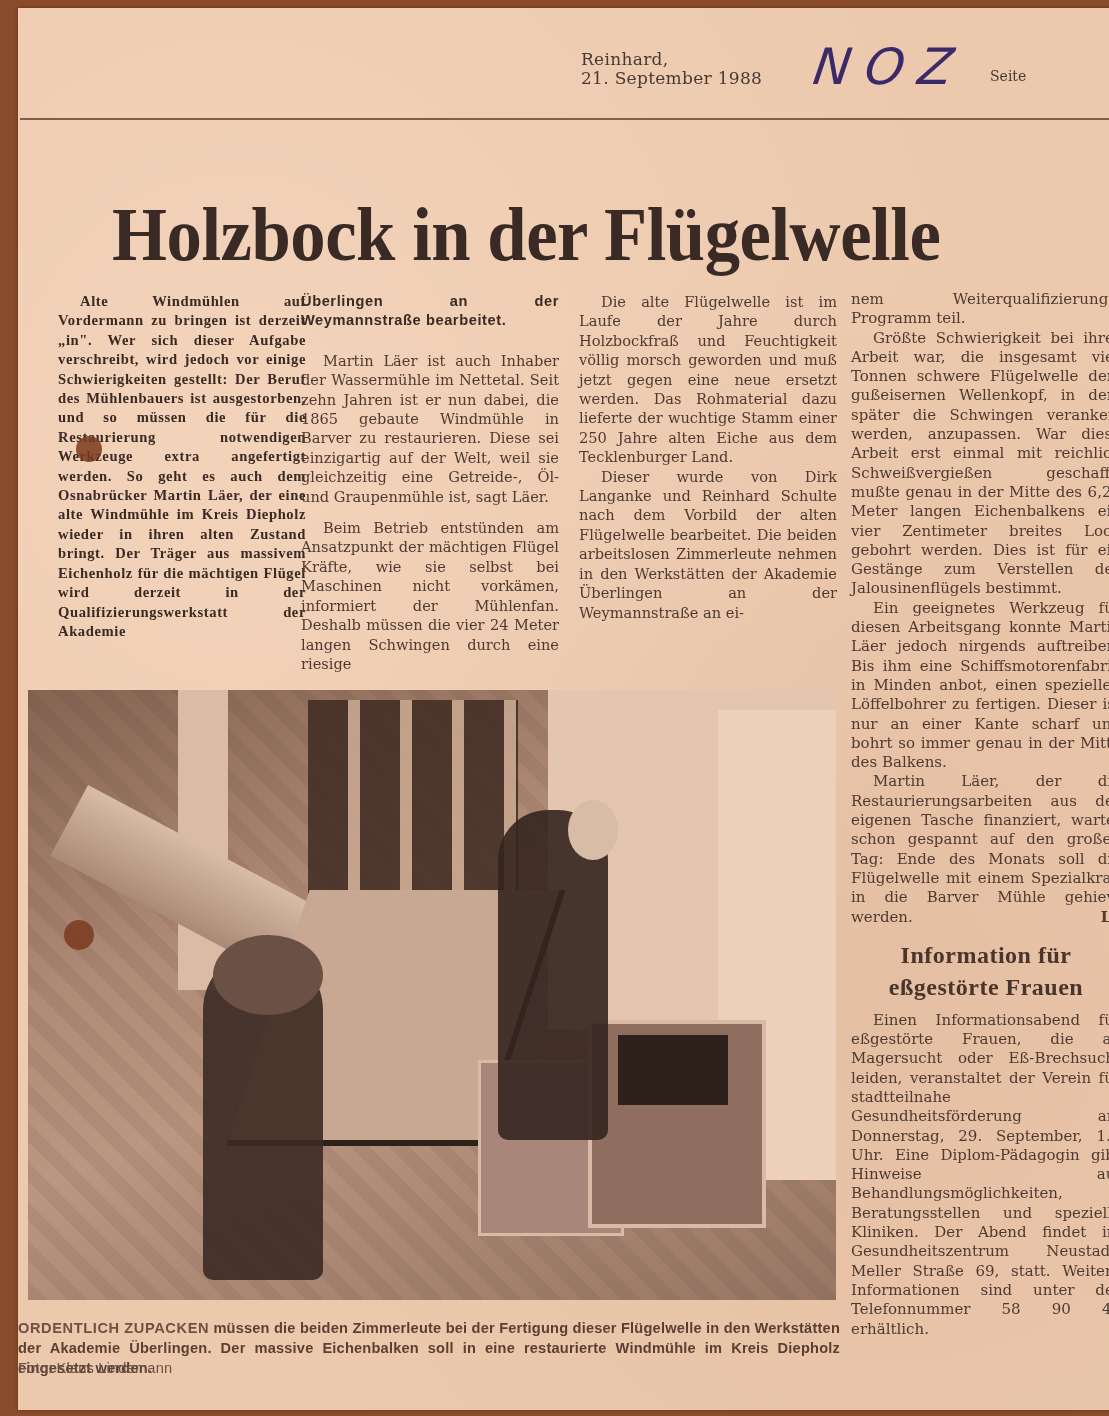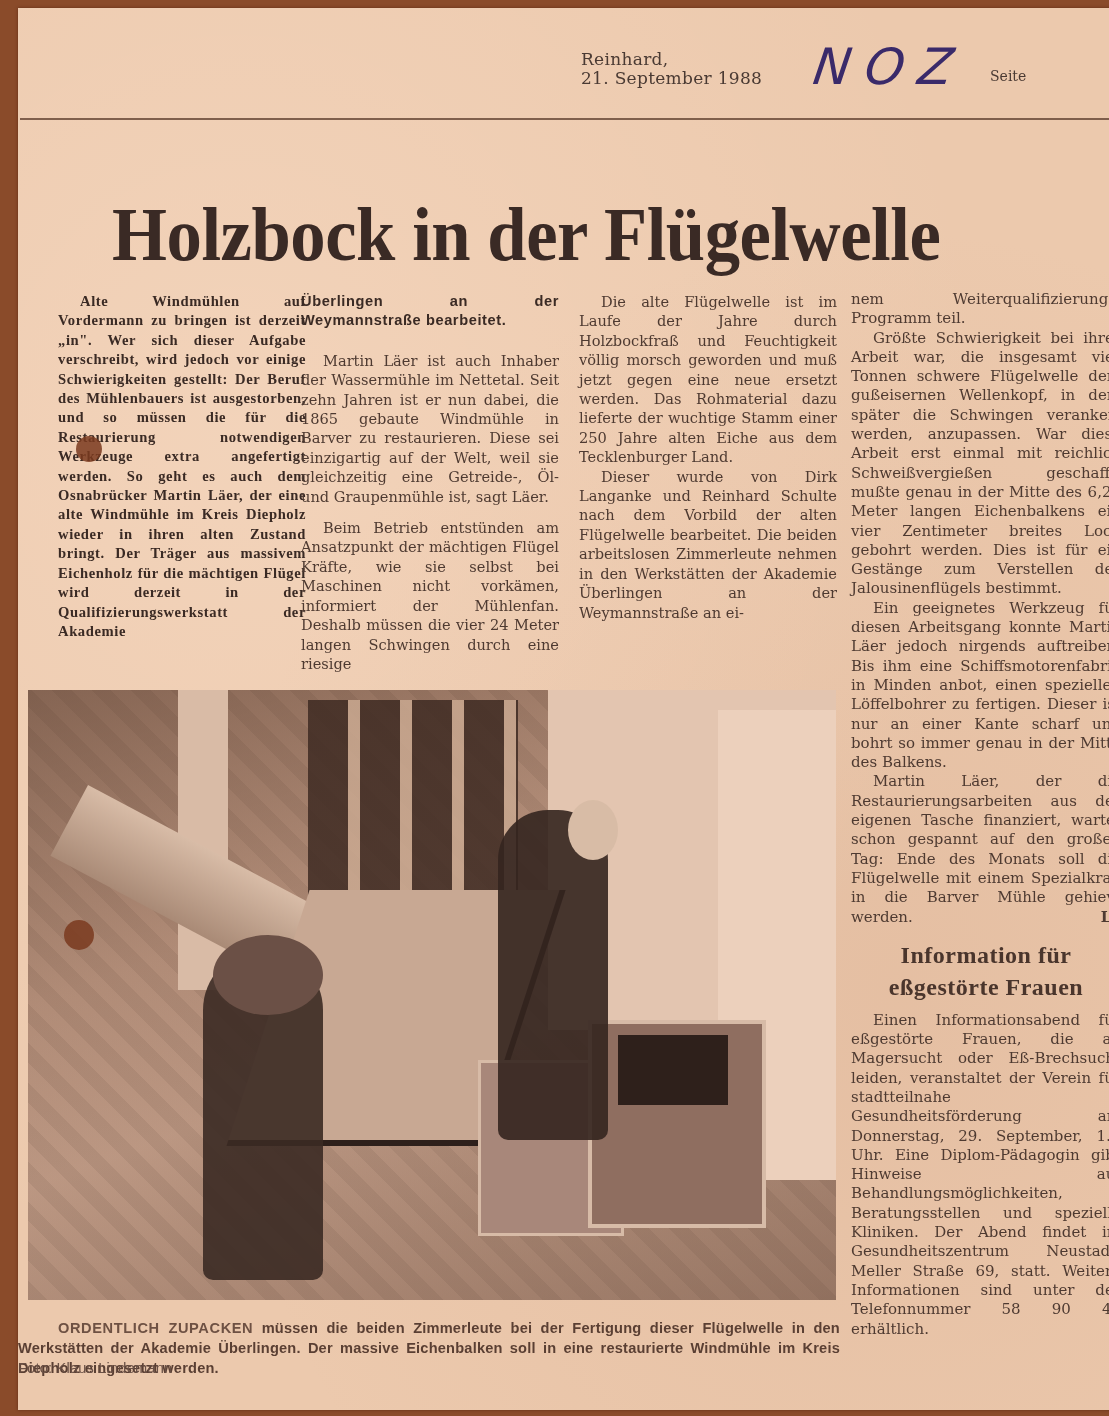--- a/index.html
+++ b/index.html
@@ -71,21 +71,21 @@
     .ph-head2 { left: 540px; top: 110px; width: 50px; height: 60px; background: #d8bca6; border-radius: 50%; }
     .ph-table { left: 240px; top: 200px; width: 250px; height: 250px; background: #c8a893; transform: skewX(-18deg); border: 6px solid #2e201b; border-top: none; border-left: none; }
     .ph-box { left: 450px; top: 370px; width: 140px; height: 170px; background: #a8877a; border: 3px solid #d7bba7; }
     .ph-box2 { left: 560px; top: 330px; width: 170px; height: 200px; background: #8f6e60; border: 4px solid #d7bba7; }
     .ph-box2-hole { left: 590px; top: 345px; width: 110px; height: 70px; background: #2e201b; }
     .caption {
       position: absolute; left: 0px; top: 1310px; width: 822px;
       font-family: "Liberation Sans", sans-serif; font-size: 14.6px; line-height: 20px;
       color: #5a3f33; font-weight: bold; text-align: justify; letter-spacing: 0.2px;
     }
-    .caption .lead { text-transform: uppercase; color: #6e5143; letter-spacing: 0.6px; margin-left: 40px; }
+    .caption .lead { text-transform: uppercase; color: #6e5143; letter-spacing: 0.6px; }
     .credit { display: block; text-align: left; font-weight: normal; color: #6a5045; margin-top: -20px; }
     .stain { position: absolute; border-radius: 50%; background: #7a3a1e; opacity: 0.85; }
   </style>
 </head>
 <body>
 
 <div class="clipping">
 
   <div class="header-strip">
     <div class="date-block">

